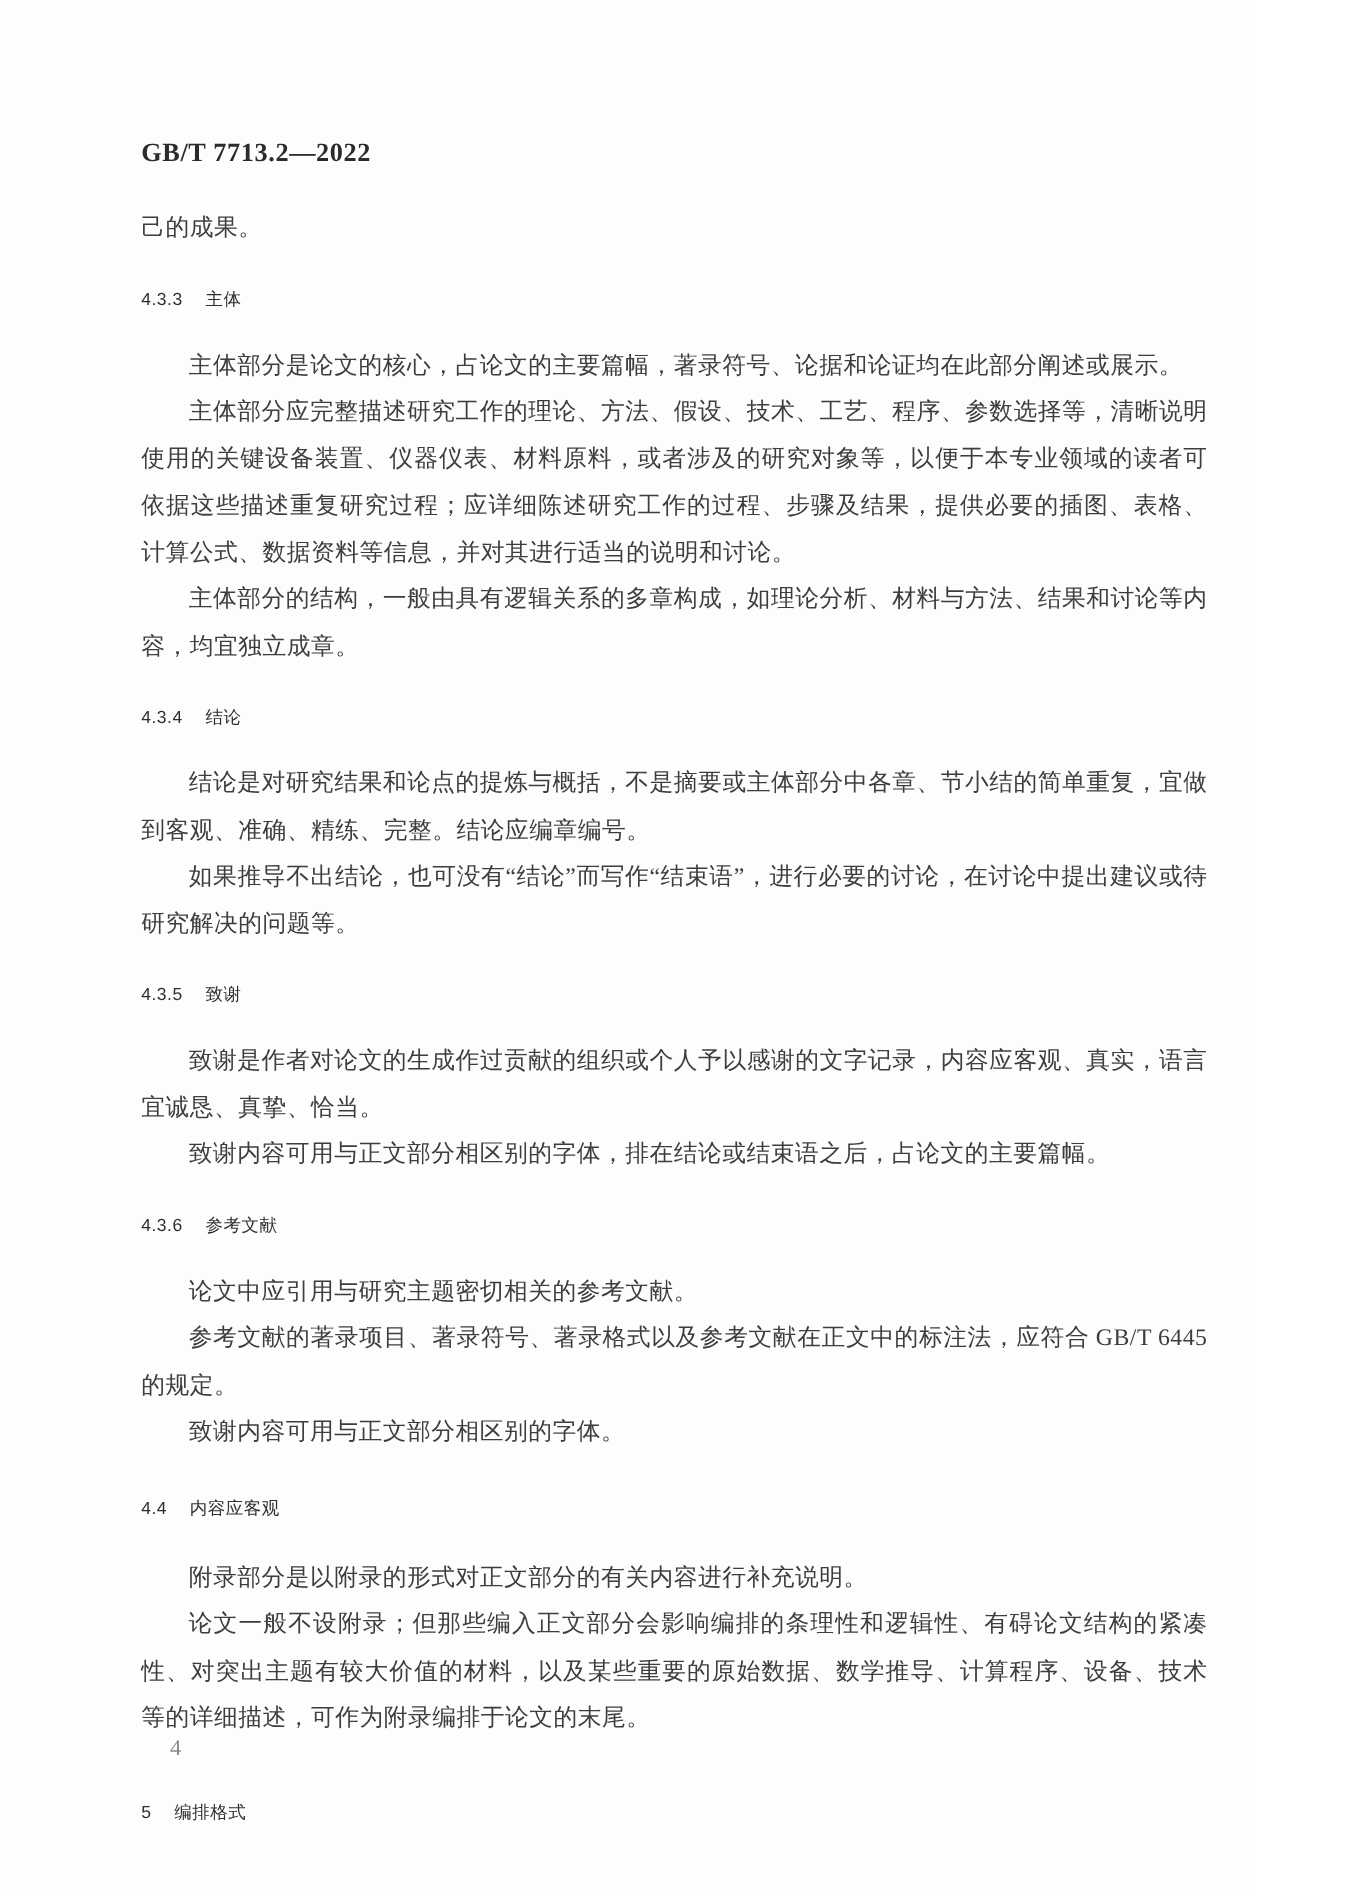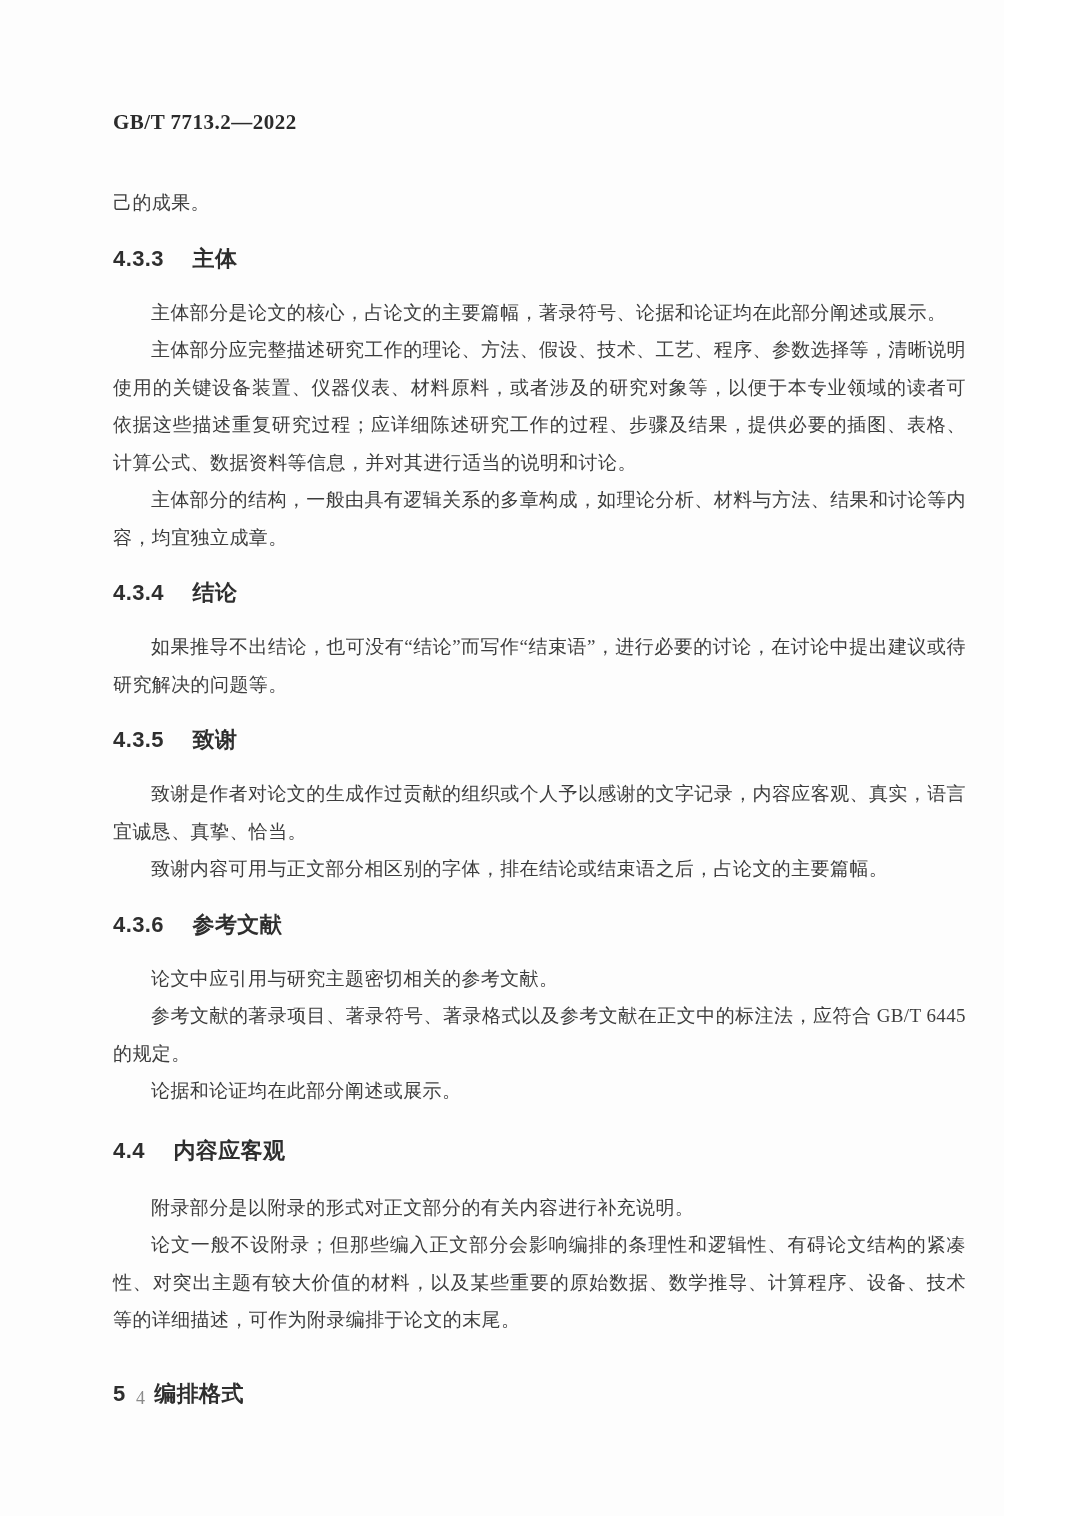--- a/index.html
+++ b/index.html
@@ -37,26 +37,25 @@
     font-size: 19px;
     line-height: 37.5px;
     color: #3d3d3d;
     text-align: justify;
     text-justify: inter-ideograph;
     text-indent: 2em;
     letter-spacing: 0.4px;
   }
   p.body.cont {
     text-indent: 0;
-    margin-top: 20px;
   }
   .h {
     font-family: "Liberation Sans", sans-serif;
-    font-weight: 700;
-    font-size: 22px;
+    font-weight: 400;
+    font-size: 14px;
     color: #2e2e2e;
     line-height: 22px;
     letter-spacing: 0.4px;
   }
   .h .hnum { margin-right: 1.3em; }
   .h3 { margin: 26px 0 24px 0; }
   .h2 { margin: 30px 0 27px 0; }
   .h1 { margin: 44px 0 30px 0; }
   .page-number {
     position: absolute;
@@ -83,36 +82,37 @@
     </div>
 
     <p class="body">主体部分是论文的核心，占论文的主要篇幅，著录符号、论据和论证均在此部分阐述或展示。</p>
     <p class="body">主体部分应完整描述研究工作的理论、方法、假设、技术、工艺、程序、参数选择等，清晰说明使用的关键设备装置、仪器仪表、材料原料，或者涉及的研究对象等，以便于本专业领域的读者可依据这些描述重复研究过程；应详细陈述研究工作的过程、步骤及结果，提供必要的插图、表格、计算公式、数据资料等信息，并对其进行适当的说明和讨论。</p>
     <p class="body">主体部分的结构，一般由具有逻辑关系的多章构成，如理论分析、材料与方法、结果和讨论等内容，均宜独立成章。</p>
 
     <div class="h h3">
       <span class="hnum">4.3.4</span><span class="htitle">结论</span>
     </div>
 
+    <p class="body">结论是对研究结果和论点的提炼与概括，不是摘要或主体部分中各章、节小结的简单重复，宜做到客观、准确、精练、完整。结论应编章编号。</p>
     <p class="body">如果推导不出结论，也可没有“结论”而写作“结束语”，进行必要的讨论，在讨论中提出建议或待研究解决的问题等。</p>
 
     <div class="h h3">
       <span class="hnum">4.3.5</span><span class="htitle">致谢</span>
     </div>
 
     <p class="body">致谢是作者对论文的生成作过贡献的组织或个人予以感谢的文字记录，内容应客观、真实，语言宜诚恳、真挚、恰当。</p>
     <p class="body">致谢内容可用与正文部分相区别的字体，排在结论或结束语之后，占论文的主要篇幅。</p>
 
     <div class="h h3">
       <span class="hnum">4.3.6</span><span class="htitle">参考文献</span>
     </div>
 
     <p class="body">论文中应引用与研究主题密切相关的参考文献。</p>
     <p class="body">参考文献的著录项目、著录符号、著录格式以及参考文献在正文中的标注法，应符合 GB/T 6445 的规定。</p>
-    <p class="body">论据和论证均在此部分阐述或展示。</p>
+    <p class="body">致谢内容可用与正文部分相区别的字体。</p>
 
     <div class="h h2">
       <span class="hnum">4.4</span><span class="htitle">内容应客观</span>
     </div>
 
     <p class="body">附录部分是以附录的形式对正文部分的有关内容进行补充说明。</p>
     <p class="body">论文一般不设附录；但那些编入正文部分会影响编排的条理性和逻辑性、有碍论文结构的紧凑性、对突出主题有较大价值的材料，以及某些重要的原始数据、数学推导、计算程序、设备、技术等的详细描述，可作为附录编排于论文的末尾。</p>
 
     <div class="h h1">
       <span class="hnum">5</span><span class="htitle">编排格式</span>

